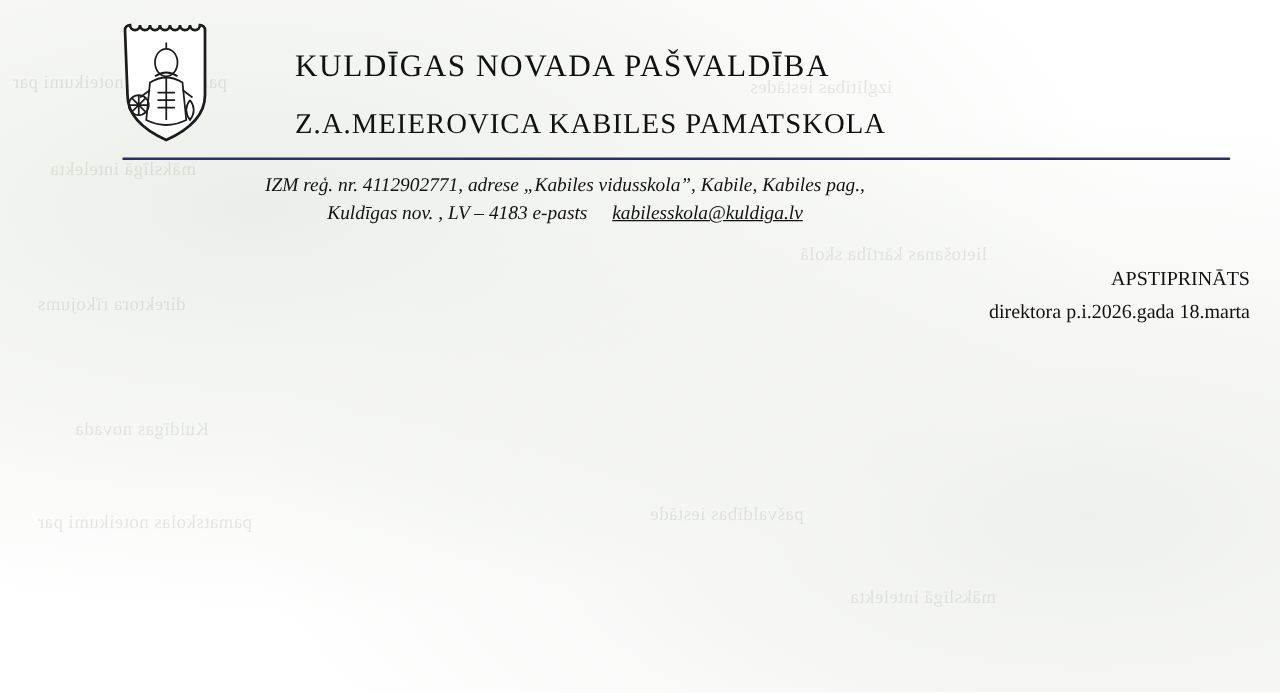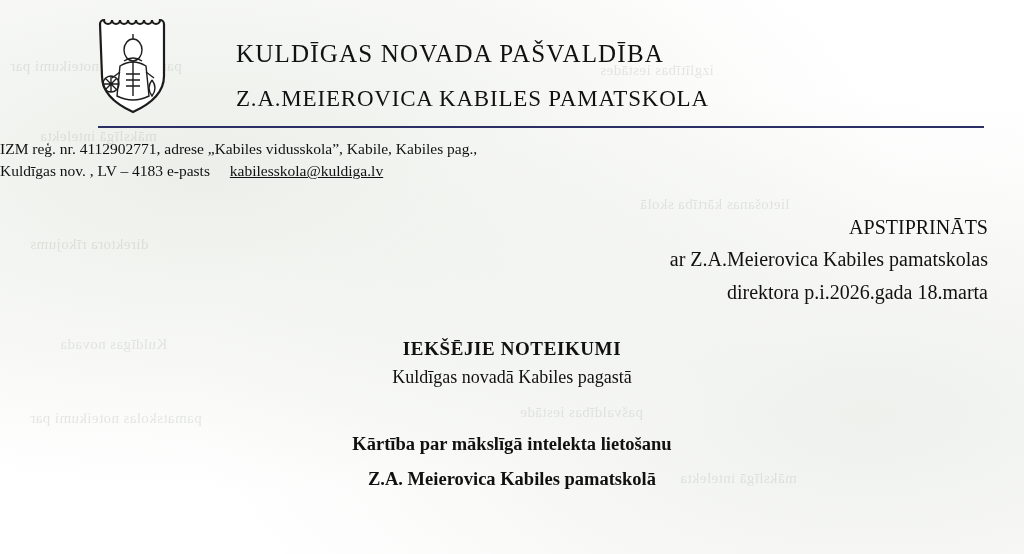--- a/index.html
+++ b/index.html
@@ -76,36 +76,37 @@
     margin: 14px 0 0 0;
     padding: 0 40px 0 98px;
   }
   .rule {
     height: 0;
     border-top: 2px solid #2b2f66;
     width: 886px;
   }
 
   .contact {
-    text-align: left;
+    text-align: center;
+    font-style: italic;
     font-size: 15.5px;
     line-height: 1.45;
     margin-top: 10px;
     padding-right: 120px;
   }
   .contact .email {
     text-decoration: underline;
     margin-left: 16px;
   }
 
   .approval {
     margin-top: 28px;
     text-align: right;
-    padding-right: 36px;
-    font-size: 20px;
+    padding-right: 24px;
+    font-size: 16px;
     line-height: 1.62;
   }
 
   .center-block {
     text-align: center;
     margin-top: 30px;
   }
   .doc-type {
     font-size: 19px;
     font-weight: bold;
@@ -175,24 +176,17 @@
 
   <div class="contact">
     <div>IZM reģ. nr. 4112902771, adrese „Kabiles vidusskola”, Kabile, Kabiles pag.,</div>
     <div>
       <span>Kuldīgas nov. , LV – 4183 e-pasts </span><span class="email">kabilesskola@kuldiga.lv</span>
     </div>
   </div>
 
   <div class="approval">
     <div>APSTIPRINĀTS</div>
-    <div>ar Z.A.Meierovica Kabiles pamatskolas</div>
     <div>direktora p.i.2026.gada 18.marta</div>
   </div>
 
-  <div class="center-block">
-    <div class="doc-type">IEKŠĒJIE NOTEIKUMI</div>
-    <div class="doc-place">Kuldīgas novadā Kabiles pagastā</div>
-    <div class="doc-subject">Kārtība par mākslīgā intelekta lietošanu</div>
-    <div class="doc-subject-2">Z.A. Meierovica Kabiles pamatskolā</div>
-  </div>
 
 </div>
 
 </body></html>

